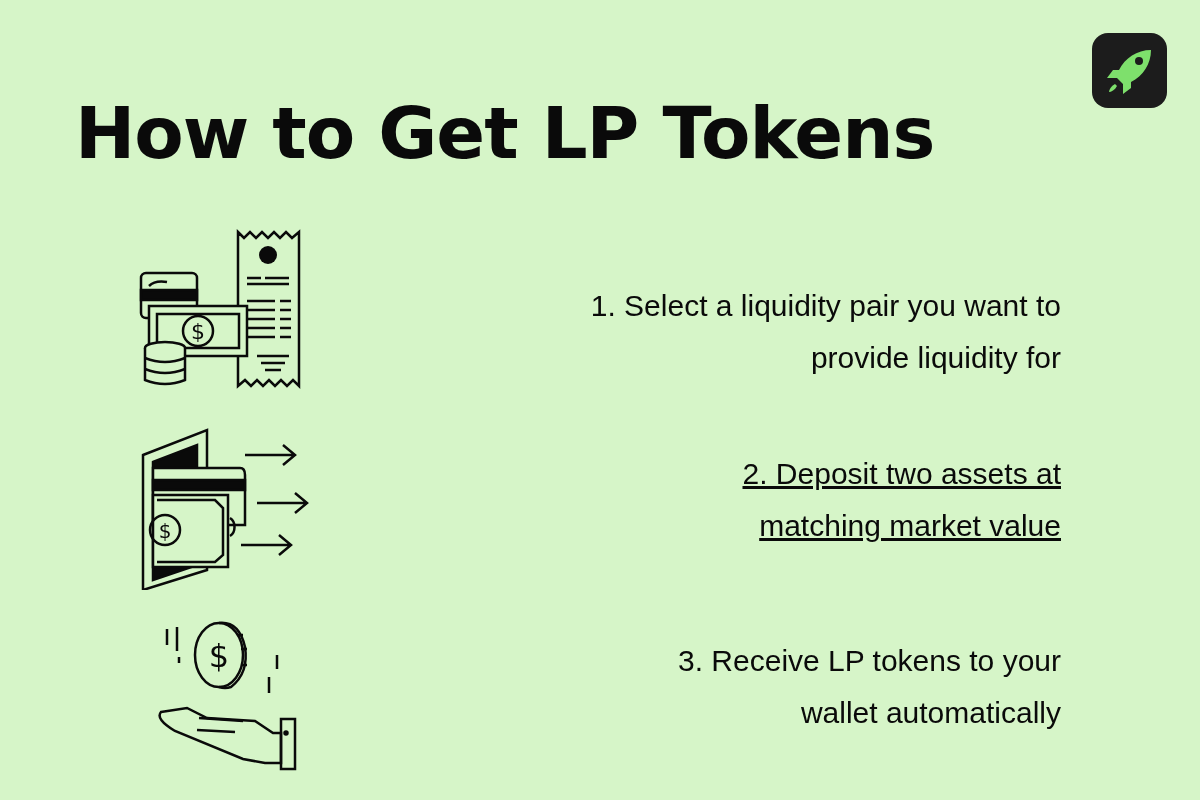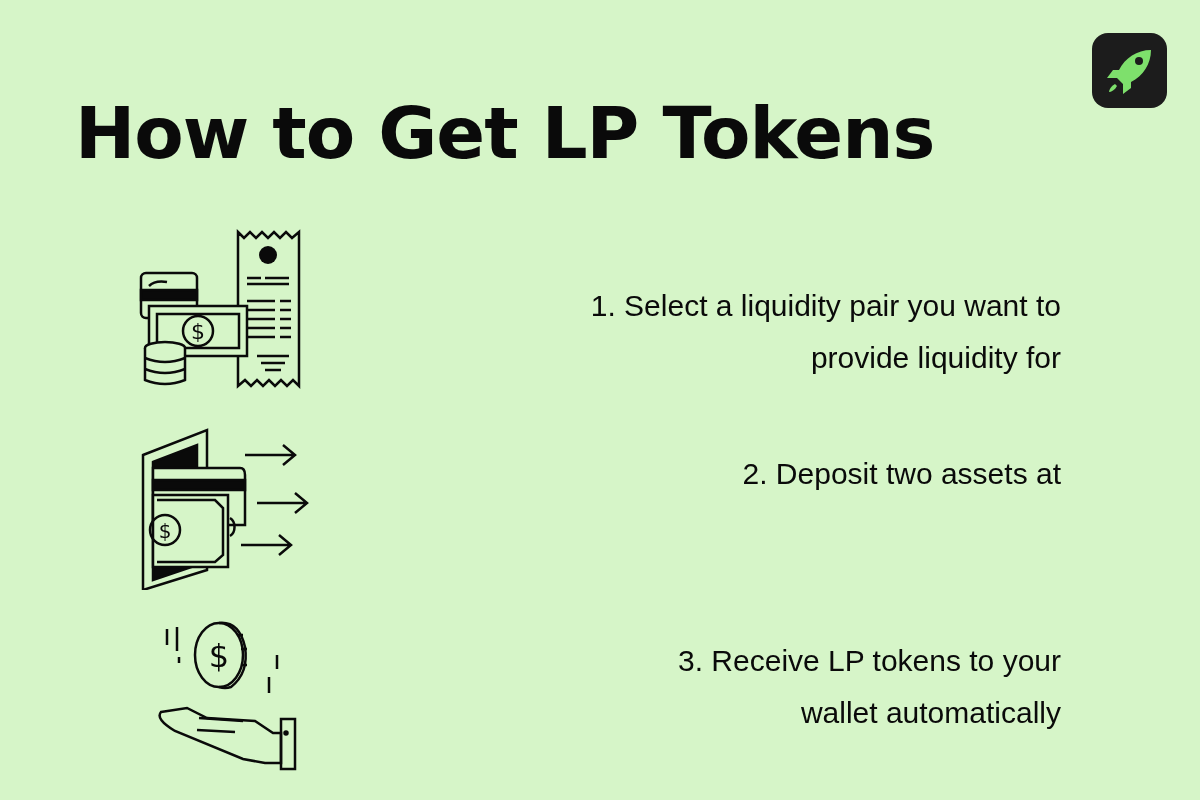--- a/index.html
+++ b/index.html
@@ -103,22 +103,23 @@
     <rect x="18" y="60" width="92" height="10" fill="#0a0a0a"></rect>
     <rect x="18" y="75" width="75" height="72" fill="#d6f5c8"></rect>
     <path d="M22 80 L80 80 L88 88 L88 135 L80 142 L22 142"></path>
     <circle cx="30" cy="110" r="15"></circle>
     <text x="30" y="118" font-size="20" text-anchor="middle" fill="#0a0a0a" stroke="none" font-family="DejaVu Sans, sans-serif">$</text>
     <path d="M95 98 a8 10 0 0 1 0 18"></path>
     <path d="M110 35 L160 35 M148 25 L160 35 L148 45"></path>
     <path d="M122 83 L172 83 M160 73 L172 83 L160 93"></path>
     <path d="M106 125 L156 125 M144 115 L156 125 L144 135"></path>
   </svg>
-  <div class="text" style="top:28px;">
+  <div class="text" style="top:28px;text-decoration:underline;">
     <span>2. Deposit two assets at</span>
+    <span>matching market value</span>
   </div>
 </div>
 
 <div class="step" style="top:615px;">
   <svg class="icon" width="180" height="160" viewBox="0 0 180 160" fill="none" stroke="#0a0a0a" stroke-width="2.5">
     <line x1="32" y1="14" x2="32" y2="30"></line>
     <line x1="42" y1="12" x2="42" y2="36"></line>
     <line x1="44" y1="42" x2="44" y2="48"></line>
     <ellipse cx="84" cy="40" rx="24" ry="32"></ellipse>
     <path d="M84 8 Q104 6 110 32 Q114 58 96 72 Q90 74 84 72"></path>

